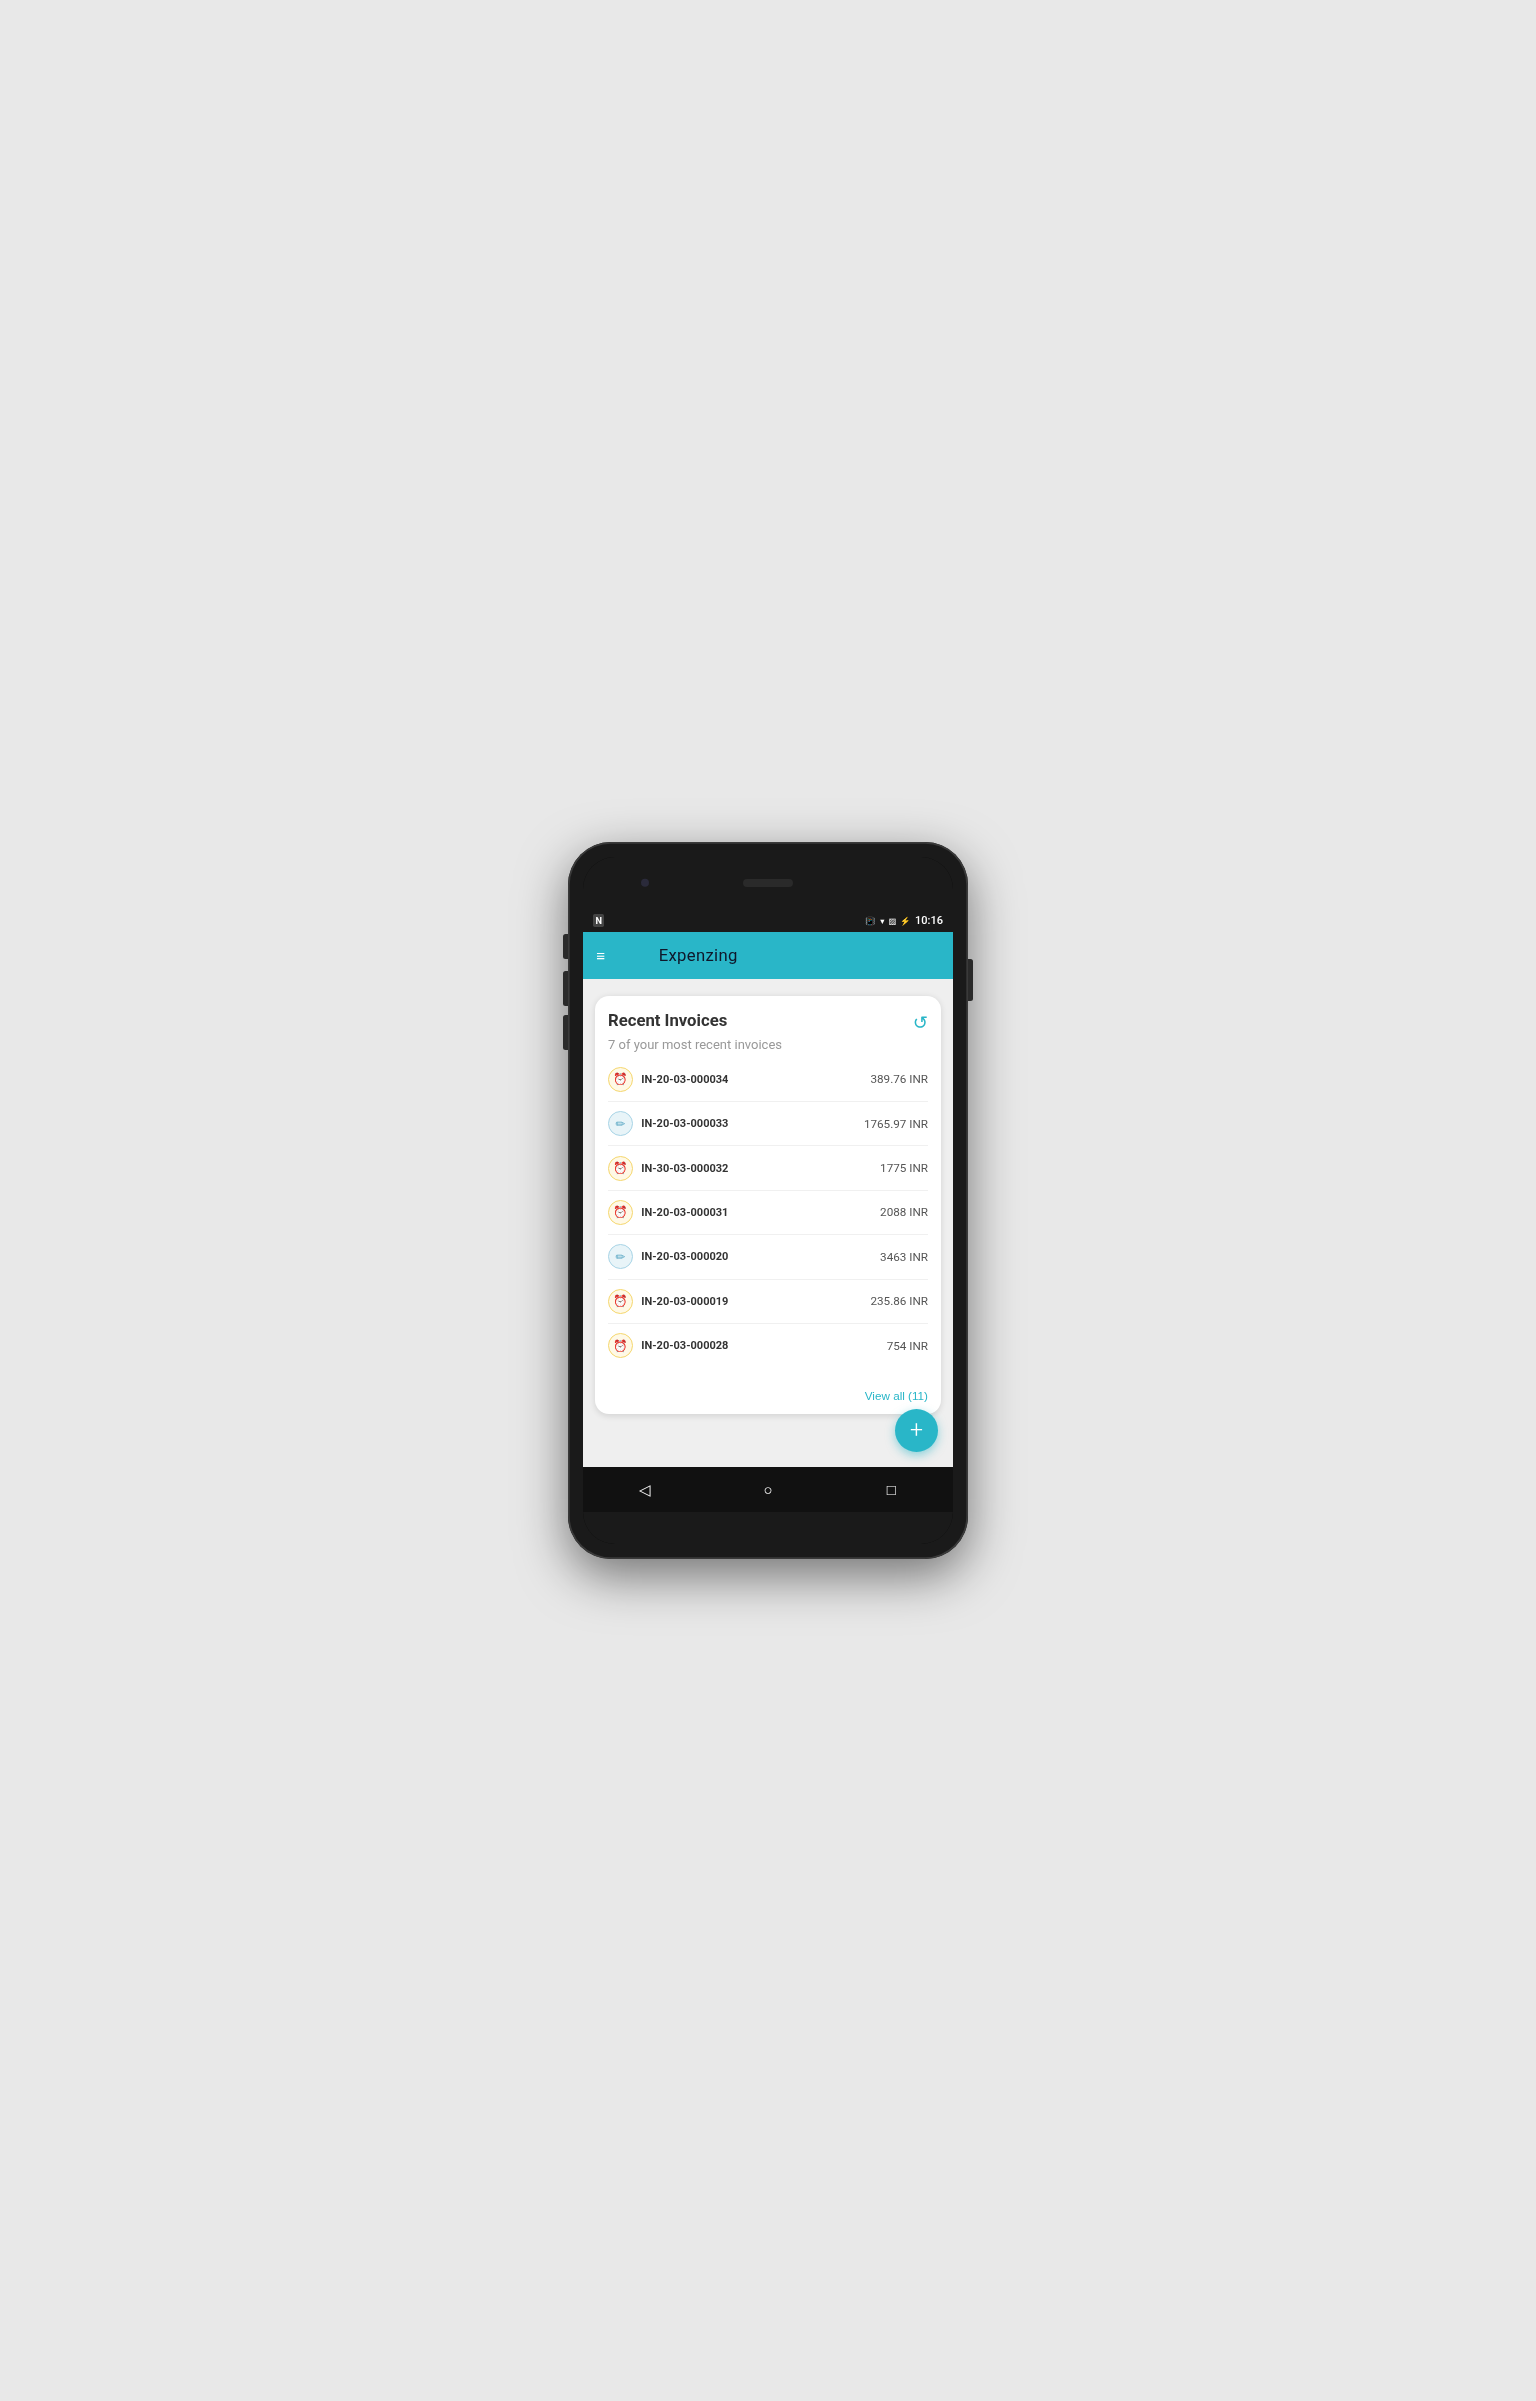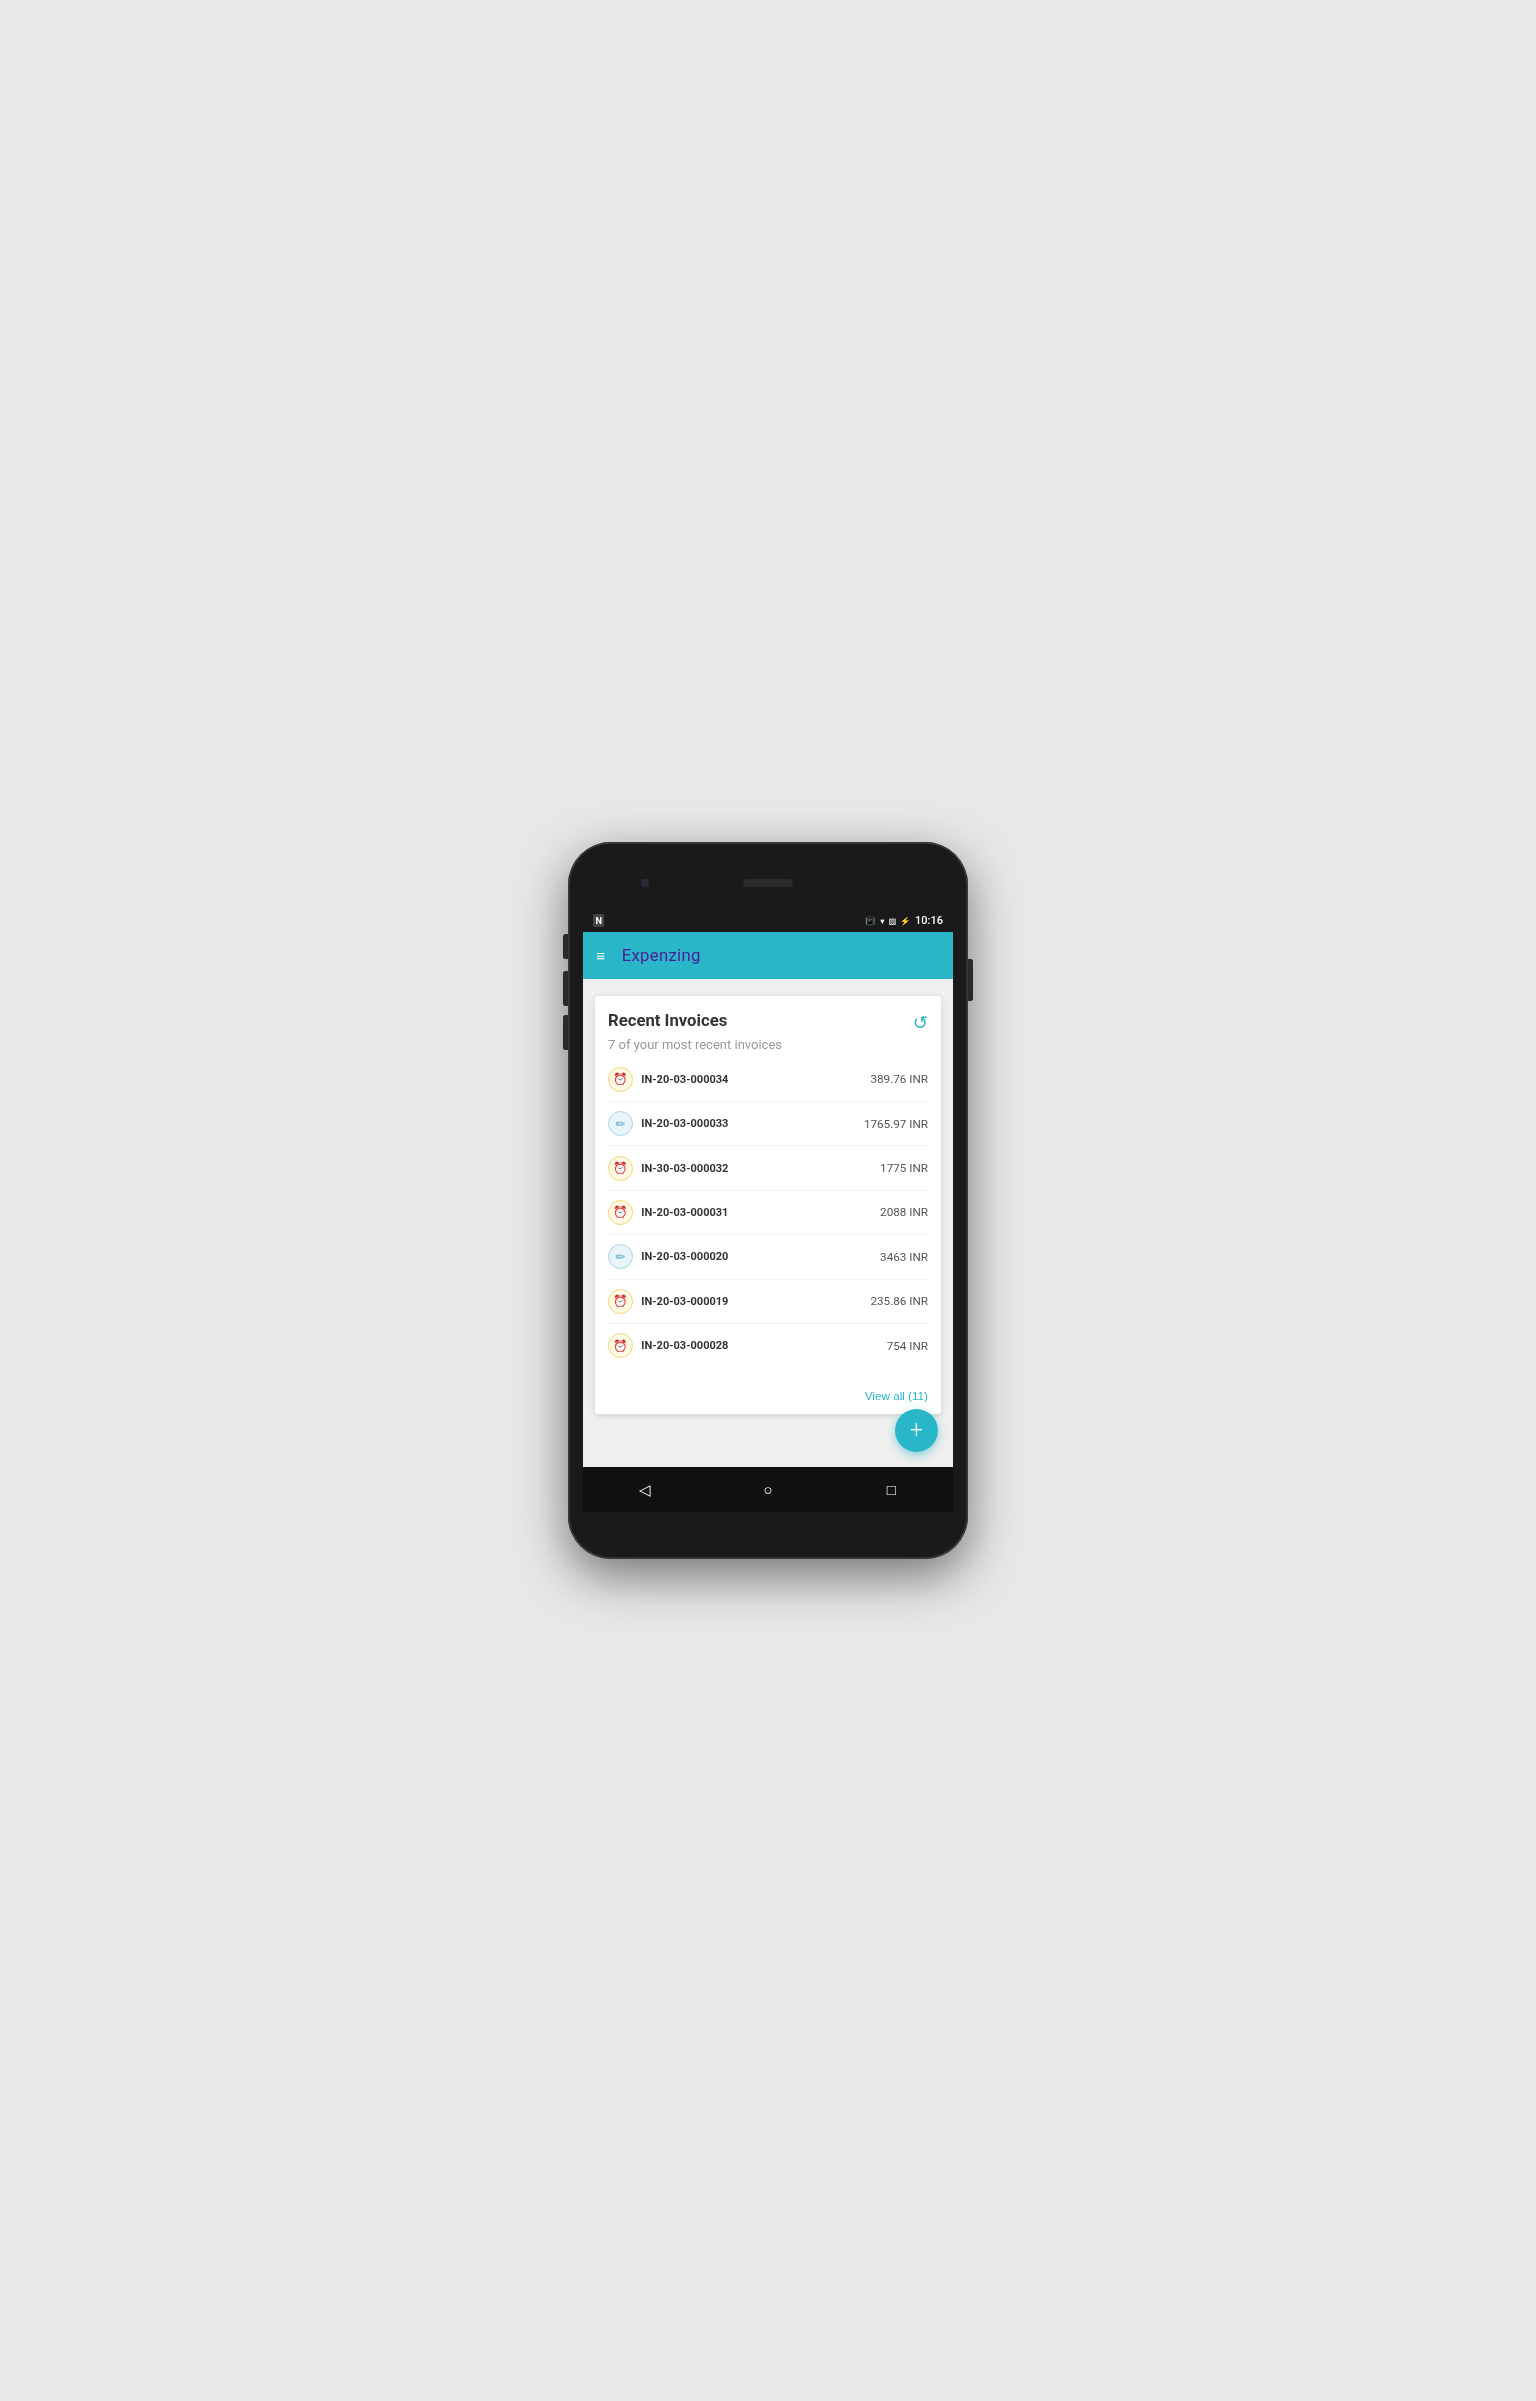--- a/index.html
+++ b/index.html
@@ -117,39 +117,40 @@
       padding: 0 13.3px;
       gap: 16.7px;
       flex-shrink: 0;
     }
     .hamburger-icon {
       color: white;
       font-size: 15px;
       cursor: pointer;
     }
     .app-title {
-      color: #4c1d95;
+      color: #0f172a;
       font-size: 16.7px;
       font-weight: 400;
       letter-spacing: 0.3px;
+      margin-left: 37px;
     }
 
     
     .main-content {
       flex: 1;
       background: #efefef;
       padding: 16.7px 11.7px;
       overflow-y: auto;
       position: relative;
     }
 
     
     .card {
       background: white;
-      border-radius: 3px;
+      border-radius: 14px;
       box-shadow: 0 1.7px 6.7px rgba(0,0,0,0.12);
       padding: 15px 13.3px 11.7px;
     }
 
     .card-header {
       display: flex;
       align-items: flex-start;
       justify-content: space-between;
       margin-bottom: 3.3px;
     }

